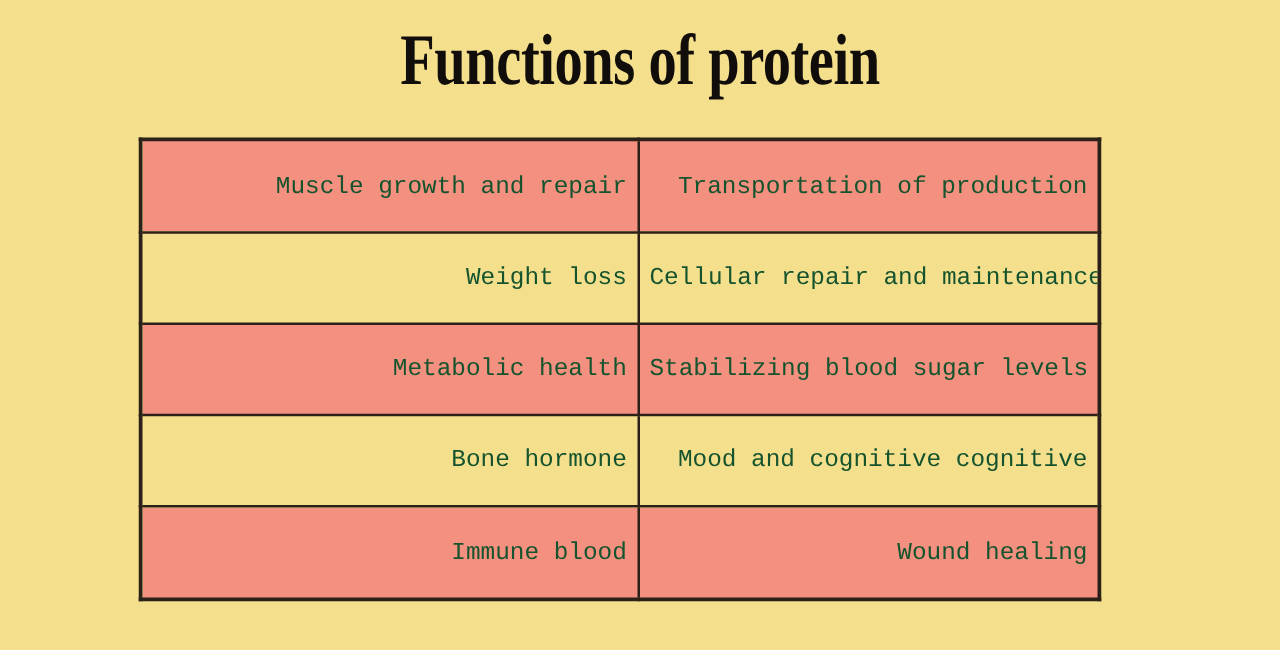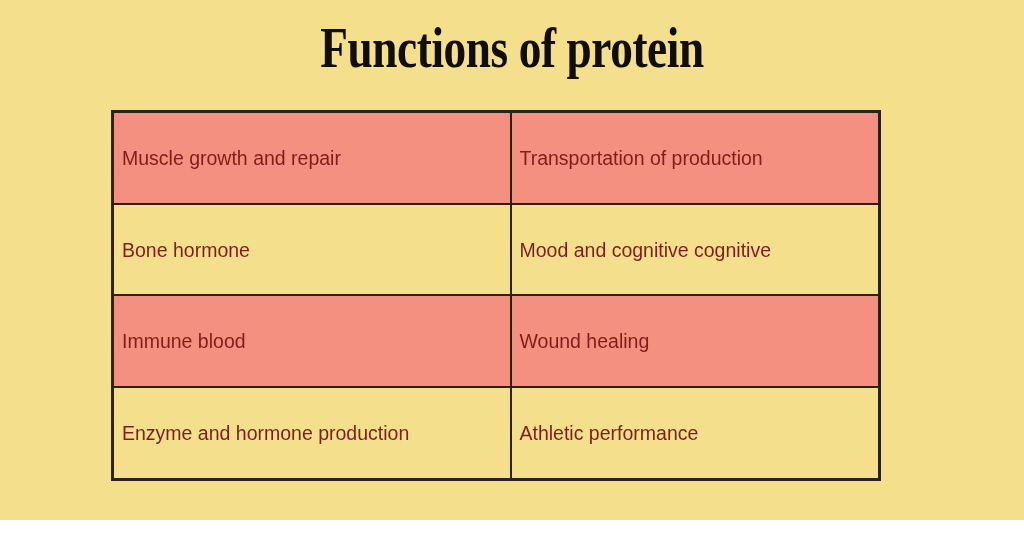--- a/index.html
+++ b/index.html
@@ -45,26 +45,26 @@
     border-collapse: collapse;
     table-layout: fixed;
     border: 3px solid #2b2118;
     box-sizing: border-box;
   }
   #functions-table col.col-left  { width: 398px; }
   #functions-table col.col-right { width: 369px; }
   #functions-table td {
     border: 2px solid #2b2118;
     padding: 0 8px;
-    text-align: left;
+    text-align: right;
     vertical-align: middle;
-    font-family: Liberation Sans, sans-serif;
+    font-family: Liberation Mono, monospace;
     font-size: 19.5px;
     line-height: 1.15;
-    color: #7f1d1d;
+    color: #14532d;
     white-space: nowrap;
     overflow: hidden;
   }
   #functions-table tr.row-salmon td { background: #f4907f; }
   #functions-table tr.row-yellow td { background: #f4df8c; }
   #functions-table td.cell-empty { font-size: 0; }
 </style>
 </head>
 <body>
 
@@ -76,27 +76,31 @@
     <colgroup>
       <col class="col-left">
       <col class="col-right">
     </colgroup>
     <tbody>
       <tr class="row-salmon">
         <td>Muscle growth and repair</td>
         <td>Transportation of production</td>
       </tr>
       <tr class="row-yellow">
+        <td>Weight loss</td>
+        <td>Cellular repair and maintenance</td>
+      </tr>
+      <tr class="row-salmon">
+        <td>Metabolic health</td>
+        <td>Stabilizing blood sugar levels</td>
+      </tr>
+      <tr class="row-yellow">
         <td>Bone hormone</td>
         <td>Mood and cognitive cognitive</td>
       </tr>
       <tr class="row-salmon">
         <td>Immune blood</td>
         <td>Wound healing</td>
       </tr>
-      <tr class="row-yellow">
-        <td>Enzyme and hormone production</td>
-        <td>Athletic performance</td>
-      </tr>
     </tbody>
   </table>
 
 </div>
 
 </body></html>

